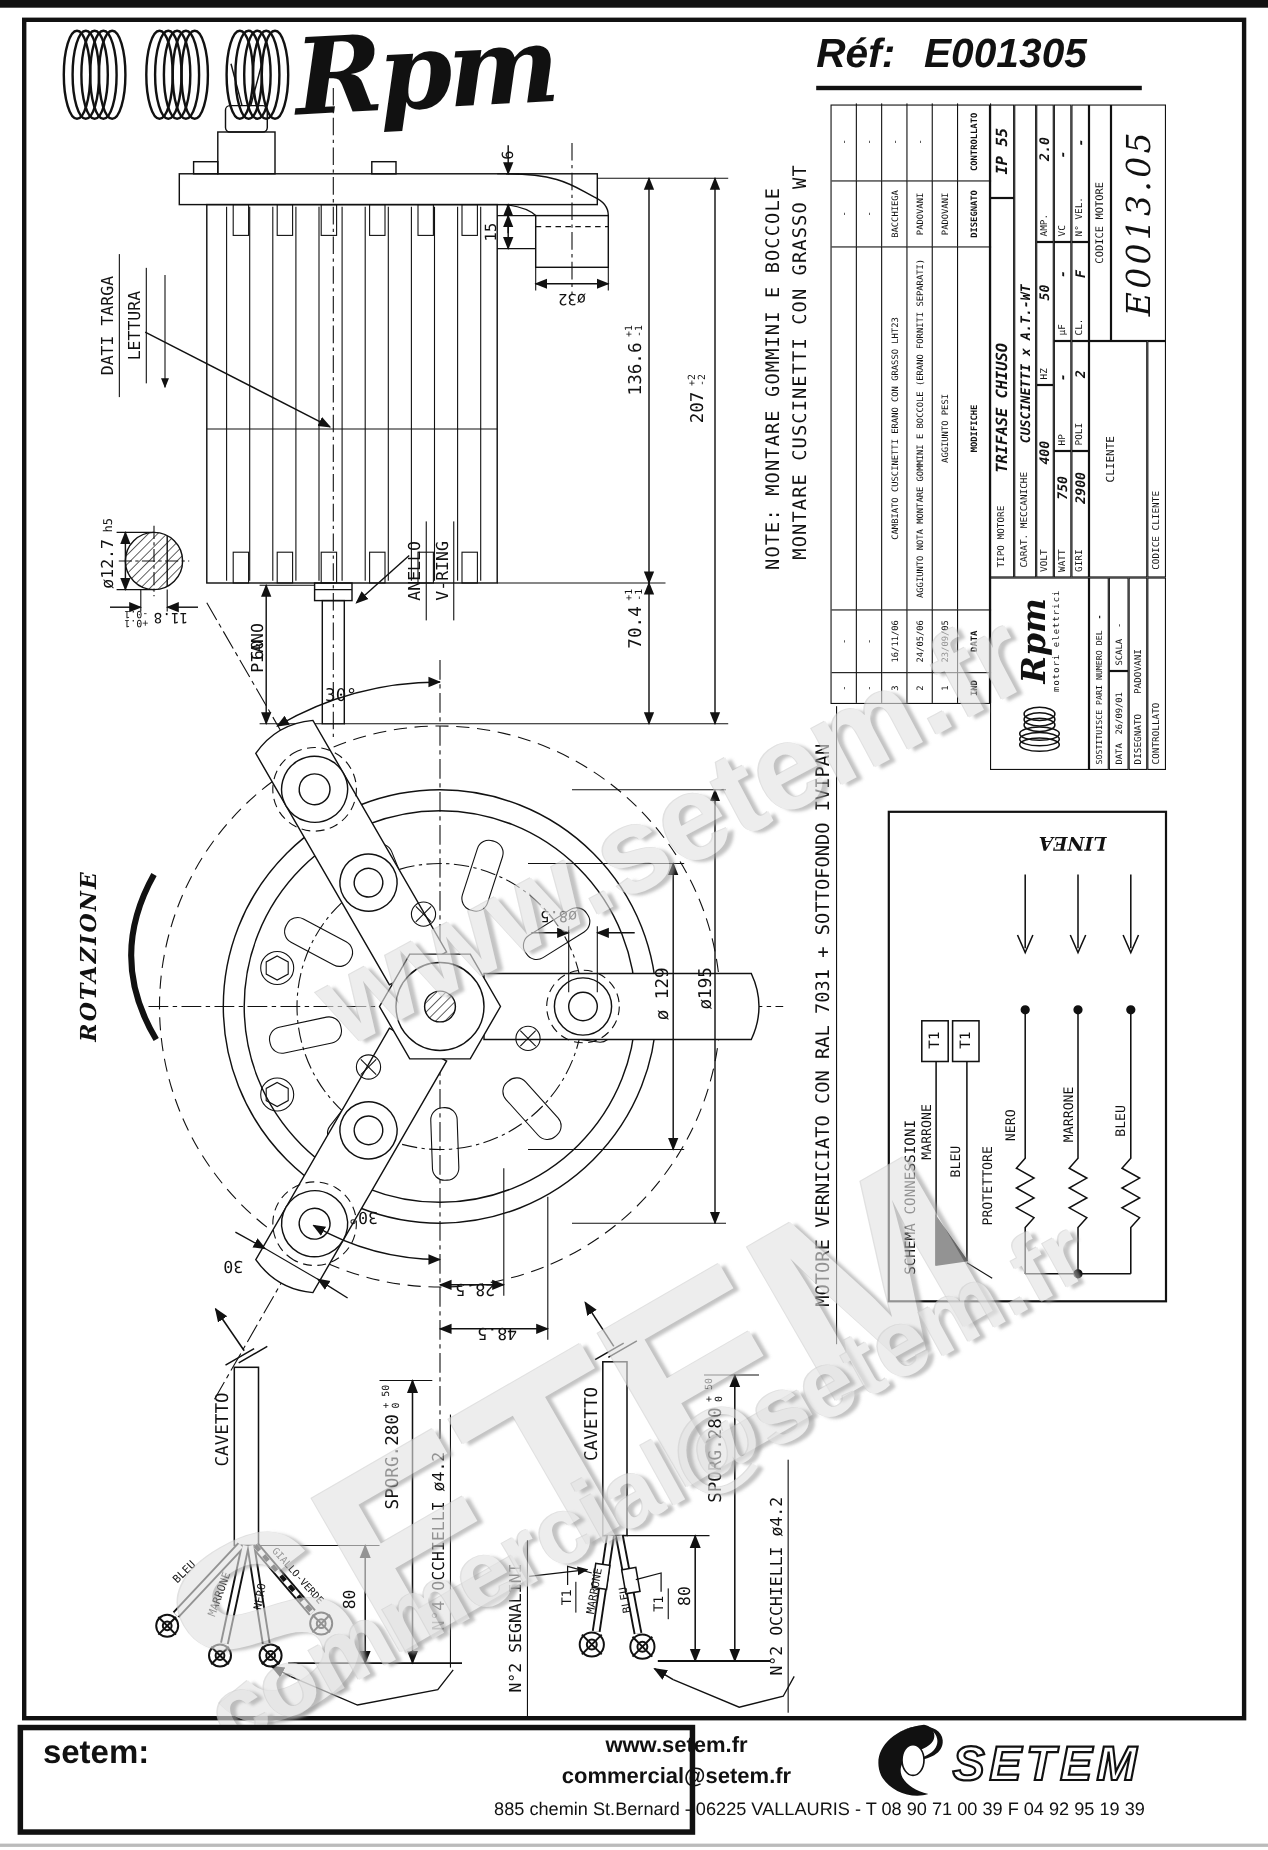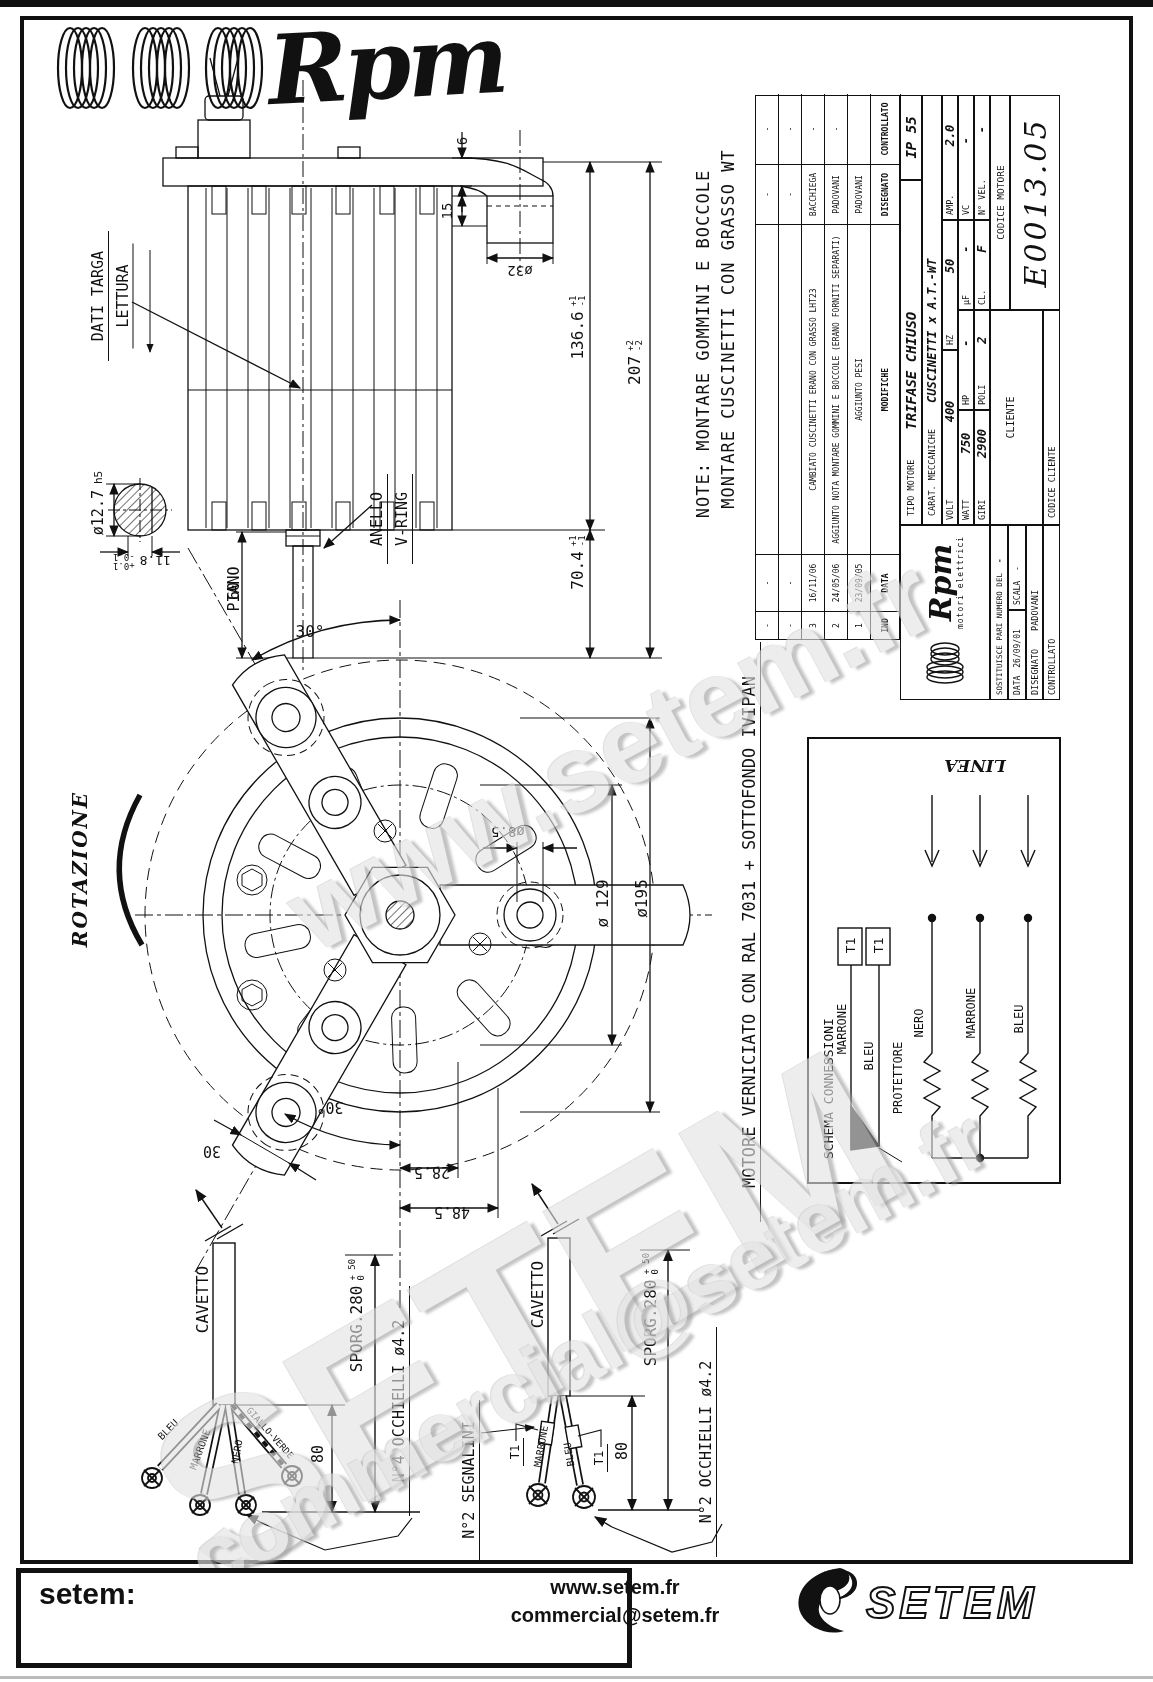--- a/index.html
+++ b/index.html
@@ -364,20 +364,24 @@
       <line x1="632" y1="1396" x2="632" y2="1510" marker-start="url(#arr)" marker-end="url(#arr)"></line>
       <line x1="640" y1="1250" x2="690" y2="1250" stroke-width="1"></line>
       <line x1="668" y1="1250" x2="668" y2="1510" marker-start="url(#arr)" marker-end="url(#arr)"></line>
 
       <line x1="612" y1="1527" x2="595" y2="1517" marker-end="url(#arr)"></line>
       <polyline points="612,1527 672,1552 712,1542 722,1524" stroke-width="1.2"></polyline>
     </g>
   </svg>
 
   <div class="abs" style="left:268px;top:8px;font-family:'DejaVu Serif',serif;font-style:italic;font-weight:bold;font-size:96px;transform:rotate(-3deg);letter-spacing:-4px;">Rpm</div>
+  <div class="abs" style="left:742px;top:28px;width:296px;display:flex;gap:26px;align-items:baseline;border-bottom:4px solid #111;padding-bottom:8px;font-family:'Liberation Sans',sans-serif;font-style:italic;font-weight:bold;font-size:37px;">
+    <span>Réf:</span>
+    <span>E001305</span>
+  </div>
 
   <div class="rlabel r90 ul" style="left:34px;top:286px;width:130px;font-size:15px;">DATI TARGA</div>
   <div class="rlabel r90 ul" style="left:71px;top:286px;width:105px;font-size:15px;">LETTURA</div>
   <div class="rlabel r90 ul" style="left:333px;top:509px;width:90px;font-size:15px;">ANELLO</div>
   <div class="rlabel r90 ul" style="left:358px;top:509px;width:90px;font-size:15px;">V-RING</div>
   <div class="rlabel r90" style="left:214px;top:582px;width:40px;font-size:15px;">60</div>
   <div class="rlabel r90" style="left:218px;top:580px;width:80px;font-size:15px;transform:rotate(-90deg) translateY(-24px);">PIANO</div>
   <div class="rlabel r90" style="left:452px;top:133px;width:20px;font-size:14px;">6</div>
   <div class="rlabel r90" style="left:432px;top:203px;width:30px;font-size:14px;">15</div>
   <div class="rlabel r180" style="left:497px;top:263px;width:46px;font-size:14px;">ø32</div>
@@ -635,20 +639,21 @@
 
   <div class="wm" style="left:255px;top:690px;font-size:110px;transform:rotate(-28deg);">www.setem.fr</div>
   <div class="wm" style="left:120px;top:1180px;font-size:235px;transform:rotate(-30deg);">SETEM</div>
   <div class="wm" style="left:140px;top:1300px;font-size:86px;transform:rotate(-29deg);">commercial@setem.fr</div>
 
   <div class="abs foot" style="left:16px;top:1568px;width:606px;height:90px;border:5px solid #111;background:#fff;z-index:50;">
     <div style="position:absolute;left:18px;top:4px;font-weight:bold;font-size:30px;">setem:</div>
   </div>
   <div class="abs foot" style="left:470px;top:1576px;width:290px;text-align:center;font-weight:bold;font-size:20px;z-index:50;">www.setem.fr</div>
   <div class="abs foot" style="left:470px;top:1604px;width:290px;text-align:center;font-weight:bold;font-size:20px;z-index:50;">commercial@setem.fr</div>
+  <div class="abs foot" style="left:430px;top:1636px;width:630px;text-align:center;font-size:16.5px;z-index:50;">885 chemin St.Bernard  -  06225 VALLAURIS  -  T 08 90 71 00 39   F 04 92 95 19 39</div>
   <svg class="abs" style="left:788px;top:1564px;z-index:51;" width="260" height="78" viewBox="0 0 260 78">
     <path d="M52,4 C20,8 4,30 13,50 C20,64 40,72 56,67 C36,62 26,49 33,38 C40,27 54,28 60,19 C64,12 59,5 52,4 Z" fill="#111"></path>
     <path d="M28,12 C44,2 62,5 64,17 C66,28 52,35 40,36 C54,37 70,31 69,18 C68,5 46,0 28,12 Z" fill="#111"></path>
     <ellipse cx="42" cy="36" rx="10" ry="14" fill="#fff" stroke="#111" stroke-width="1.5"></ellipse>
     <text x="78" y="54" font-family="Liberation Sans, sans-serif" font-size="44" font-style="italic" font-weight="bold" fill="#fff" stroke="#111" stroke-width="2" letter-spacing="4">SETEM</text>
   </svg>
 
 </div>
 
 </body></html>

